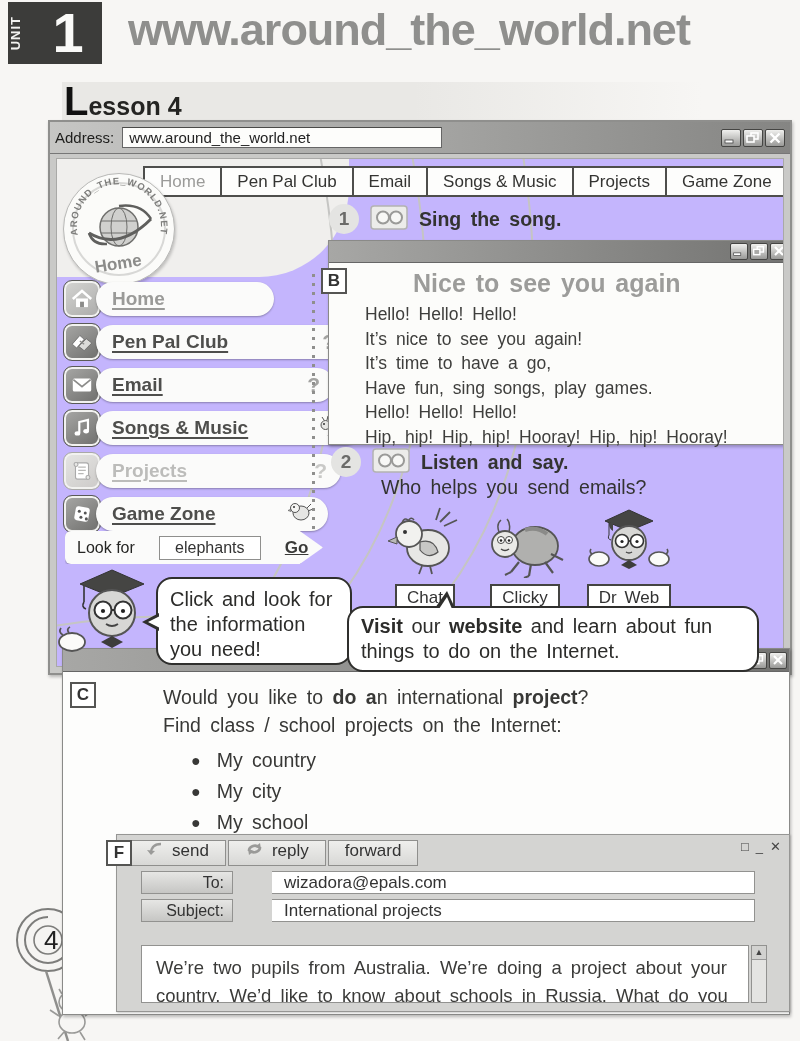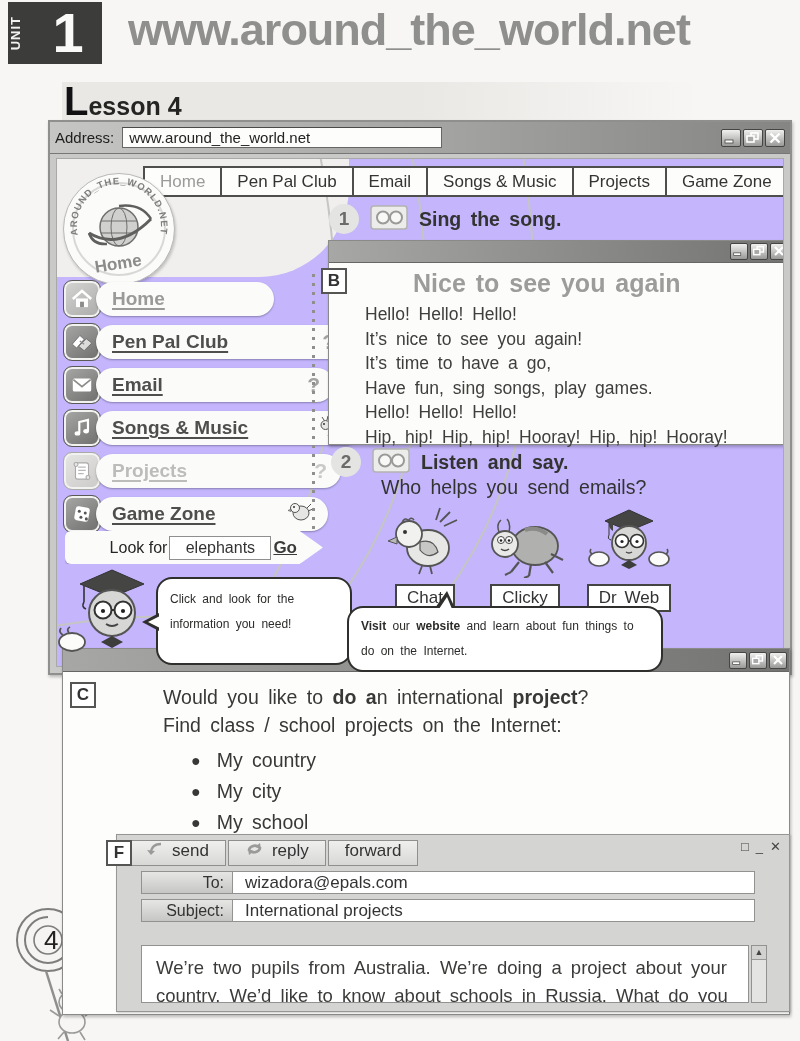--- a/index.html
+++ b/index.html
@@ -64,23 +64,23 @@
              padding:0 14px 0 16px; gap:10px; }
   .mi-label { font-size:19px; font-weight:bold; color:#4e4e4c; text-decoration:underline;
               text-decoration-thickness:2px; text-underline-offset:3px; white-space:nowrap; }
   .mi-label.current { color:#9a9a98; }
   .mi-label.disabled { color:#bcbcba; }
   .mi-q { font-size:21px; font-weight:bold; color:#a3a3a1; margin-left:auto; }
   .mi-q.disabled { color:#c9c9c7; }
   .mi-critter { margin-left:auto; }
 
   .search { position:absolute; left:8px; top:372px; width:258px; height:33px; background:#fbfbfa;
-            display:flex; align-items:center; gap:2px; padding:0 26px 0 12px;
+            display:flex; align-items:center; gap:24px; padding:0 26px 0 12px;
             clip-path:polygon(0 0,91% 0,100% 50%,91% 100%,0 100%); border-radius:6px;
-            box-shadow:0 1px 2px rgba(0,0,0,.3);justify-content:flex-end; }
+            box-shadow:0 1px 2px rgba(0,0,0,.3); }
   .search-label { font-size:16px; color:#262624; white-space:nowrap; }
   .search-input { width:102px; height:24px; border:1.5px solid #8f8f8d; background:#fff;
                   font-family:"Liberation Sans",sans-serif; font-size:16px; text-align:center; color:#333; }
   .search-go { font-size:17px; font-weight:bold; color:#3a3a38; text-decoration:underline; cursor:pointer; }
 
   .dotline { position:absolute; left:254px; top:112px; width:5px; height:258px;
              background-image:radial-gradient(circle 2px, #8f8f8d 90%, transparent 100%);
              background-size:5px 9px; background-repeat:repeat-y; }
 
   
@@ -104,27 +104,27 @@
   .winb-title { font-size:25px; font-weight:bold; color:#9c9c9a; margin-bottom:4px; word-spacing:3px;margin-left:48px; }
   .winb-line { font-size:17.5px; color:#3e3e3c; line-height:24.5px; word-spacing:4px; }
 
   
   .char { position:absolute; width:100px; text-align:center; z-index:3; }
   .char-label { display:inline-block; border:2px solid #444442; background:#fff; padding:0 10px;
                 font-size:17px; color:#333; line-height:24px; margin-top:2px; word-spacing:3px; }
 
   
   .bubble { position:absolute; background:#fff; border:2.5px solid #2f2f2d; border-radius:16px;
-            padding:8px 12px; font-size:12px; color:#2c2c2a; line-height:25px; word-spacing:3px; z-index:4; }
+            padding:8px 12px; font-size:20px; color:#2c2c2a; line-height:25px; word-spacing:3px; z-index:4; }
   .bubble1 { left:156px; top:577px; width:196px; height:88px; }
   .bubble1::before { content:""; position:absolute; left:-16px; top:34px; border-style:solid;
                      border-width:9px 17px 9px 0; border-color:transparent #2f2f2d transparent transparent; }
   .bubble1::after { content:""; position:absolute; left:-10px; top:37px; border-style:solid;
                     border-width:6px 12px 6px 0; border-color:transparent #fff transparent transparent; }
-  .bubble2 { left:347px; top:606px; width:316px; height:66px; padding-top:6px; }
+  .bubble2 { left:347px; top:606px; width:412px; height:66px; padding-top:6px; }
   .bubble2::before { content:""; position:absolute; left:86px; top:-17px; border-style:solid;
                      border-width:0 8px 17px 12px; border-color:transparent transparent #2f2f2d transparent; }
   .bubble2::after { content:""; position:absolute; left:90px; top:-11px; border-style:solid;
                     border-width:0 5px 12px 8px; border-color:transparent transparent #fff transparent; }
   .drweb-big { position:absolute; left:50px; top:558px; z-index:4; }
 
   
   .winc { position:absolute; left:62px; top:648px; width:728px; height:367px; background:#fdfdfc;
           border:1.5px solid #8a8a88; box-shadow:1px 2px 3px rgba(0,0,0,.25); z-index:2; }
   .winc .titlebar { height:23px; }
@@ -140,21 +140,21 @@
   .f-toolbar { display:flex; gap:2px; padding:5px 0 0 12px; }
   .f-btn { height:26px; background:linear-gradient(#efefed,#d8d8d6); border:1.5px solid #8f8f8d;
            display:flex; gap:8px; padding:0 16px; font-size:17px; color:#333;
            word-spacing:2px; cursor:pointer; }
   .f-ctrl { position:absolute; right:8px; top:4px; display:flex; gap:7px; font-size:13px; color:#444; }
   .f-ctrl span { cursor:pointer; }
   .f-row { display:flex; margin:5px 34px 0 24px; height:23px; }
   .f-rowlabel { width:92px; background:linear-gradient(#e6e6e4,#c6c6c4); border:1px solid #929290;
                 text-align:right; padding:2px 8px 12px 0; font-size:16px; color:#333; }
   .f-field { flex:1; background:#fff; border:1px solid #929290; border-left:none; padding:0 0 0 12px;
-             font-family:"Liberation Sans",sans-serif; font-size:17px; color:#333; }
+             font-family:"Liberation Sans",sans-serif; font-size:17px; color:#333;margin-left:39px; }
   .f-body { position:absolute; left:24px; right:40px; top:110px; bottom:8px; background:#fff;
             border:1px solid #929290; padding:8px 14px; font-size:18.5px; line-height:28px;
             color:#3b3b39; word-spacing:4px; overflow:hidden; }
   .f-scrollbar { position:absolute; right:22px; top:110px; bottom:8px; width:16px; background:#e4e4e2;
                  border:1px solid #929290; }
   .f-scrollbar .arrow { display:block; text-align:center; font-size:9px; color:#444; background:#d2d2d0;
                         border-bottom:1px solid #999; line-height:13px; cursor:pointer; }
 
   .pageno { position:absolute; left:6px; top:898px; z-index:0; }
   .ghost { position:absolute; background:#d9d8d6; filter:blur(6px); opacity:.45; border-radius:8px; z-index:0; }

